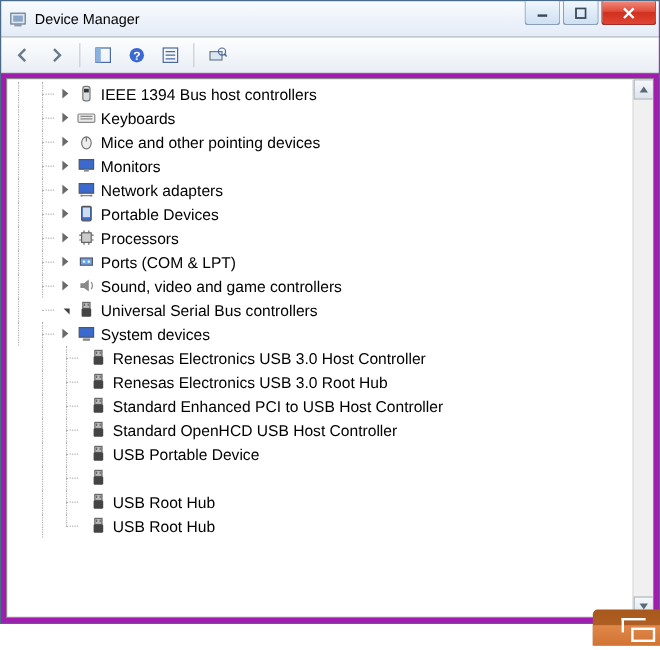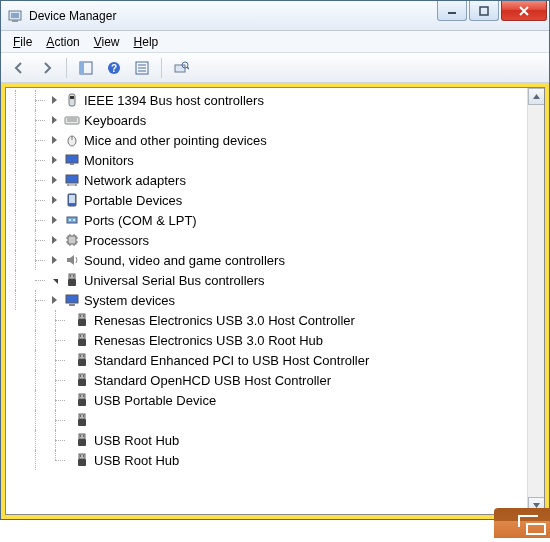--- a/index.html
+++ b/index.html
@@ -9,21 +9,21 @@
     font-size: 12px;
     background: #fff;
     width: 550px;
     height: 542px;
     position: relative;
   }
   .window {
     border: 1px solid #4a6a8a;
     width: 550px;
     height: 520px;
-    background: #fde047;
+    background: #a21caf;
     position: relative;
     display: flex;
     flex-direction: column;
   }
   .titlebar {
     height: 30px;
     background: linear-gradient(to bottom, #f8fbfe, #e4ecf7);
     border-bottom: 1px solid #c0c8d0;
     display: flex;
     align-items: center;
@@ -204,26 +204,20 @@
           </svg>
       </div>
       <div class="win-btn close">
         <svg width="12" height="10">
             <path d="M2 1 L10 9 M10 1 L2 9" stroke="#fff" stroke-width="2"></path>
           </svg>
       </div>
     </div>
   </div>
 
-  <div class="menubar">
-    <div class="menu-item"><span class="u">F</span><span>ile</span></div>
-    <div class="menu-item"><span class="u">A</span><span>ction</span></div>
-    <div class="menu-item"><span class="u">V</span><span>iew</span></div>
-    <div class="menu-item"><span class="u">H</span><span>elp</span></div>
-  </div>
 
   <div class="toolbar">
     <div class="tb-btn">
       <svg width="16" height="16">
           <path d="M10 3 L5 8 L10 13" fill="none" stroke="#6b7886" stroke-width="2"></path>
         </svg>
     </div>
     <div class="tb-btn">
       <svg width="16" height="16">
           <path d="M6 3 L11 8 L6 13" fill="none" stroke="#6b7886" stroke-width="2"></path>
@@ -371,40 +365,20 @@
           <span class="expander">
             <span class="exp-tri"></span>
           </span>
           <span class="node-icon">
             <svg width="16" height="16">
               <rect x="4" y="2" width="8" height="12" rx="1" fill="#3a6ad0" stroke="#555"></rect>
               <rect x="5" y="3" width="6" height="8" fill="#cde"></rect>
             </svg>
           </span>
           <span class="node-label">Portable Devices</span>
-        </div>
-        <div class="node">
-          <span class="indent">
-            <span class="tree-line-v"></span>
-          </span>
-          <span class="indent">
-            <span class="tree-line-v"></span>
-            <span class="tree-line-h"></span>
-          </span>
-          <span class="expander">
-            <span class="exp-tri"></span>
-          </span>
-          <span class="node-icon">
-            <svg width="16" height="16">
-              <rect x="3" y="5" width="10" height="6" fill="#6aa8e0" stroke="#557"></rect>
-              <circle cx="6" cy="8" r="1" fill="#fff"></circle>
-              <circle cx="10" cy="8" r="1" fill="#fff"></circle>
-            </svg>
-          </span>
-          <span class="node-label">Ports (COM &amp; LPT)</span>
         </div>
         <div class="node">
           <span class="indent">
             <span class="tree-line-v"></span>
           </span>
           <span class="indent">
             <span class="tree-line-v"></span>
             <span class="tree-line-h"></span>
           </span>
           <span class="expander">
@@ -417,20 +391,40 @@
               <line x1="2" y1="10" x2="4" y2="10" stroke="#666"></line>
               <line x1="12" y1="6" x2="14" y2="6" stroke="#666"></line>
               <line x1="12" y1="10" x2="14" y2="10" stroke="#666"></line>
               <line x1="6" y1="2" x2="6" y2="4" stroke="#666"></line>
               <line x1="10" y1="2" x2="10" y2="4" stroke="#666"></line>
               <line x1="6" y1="12" x2="6" y2="14" stroke="#666"></line>
               <line x1="10" y1="12" x2="10" y2="14" stroke="#666"></line>
             </svg>
           </span>
           <span class="node-label">Processors</span>
+        </div>
+        <div class="node">
+          <span class="indent">
+            <span class="tree-line-v"></span>
+          </span>
+          <span class="indent">
+            <span class="tree-line-v"></span>
+            <span class="tree-line-h"></span>
+          </span>
+          <span class="expander">
+            <span class="exp-tri"></span>
+          </span>
+          <span class="node-icon">
+            <svg width="16" height="16">
+              <rect x="3" y="5" width="10" height="6" fill="#6aa8e0" stroke="#557"></rect>
+              <circle cx="6" cy="8" r="1" fill="#fff"></circle>
+              <circle cx="10" cy="8" r="1" fill="#fff"></circle>
+            </svg>
+          </span>
+          <span class="node-label">Ports (COM &amp; LPT)</span>
         </div>
         <div class="node">
           <span class="indent">
             <span class="tree-line-v"></span>
           </span>
           <span class="indent">
             <span class="tree-line-v"></span>
             <span class="tree-line-h"></span>
           </span>
           <span class="expander">

